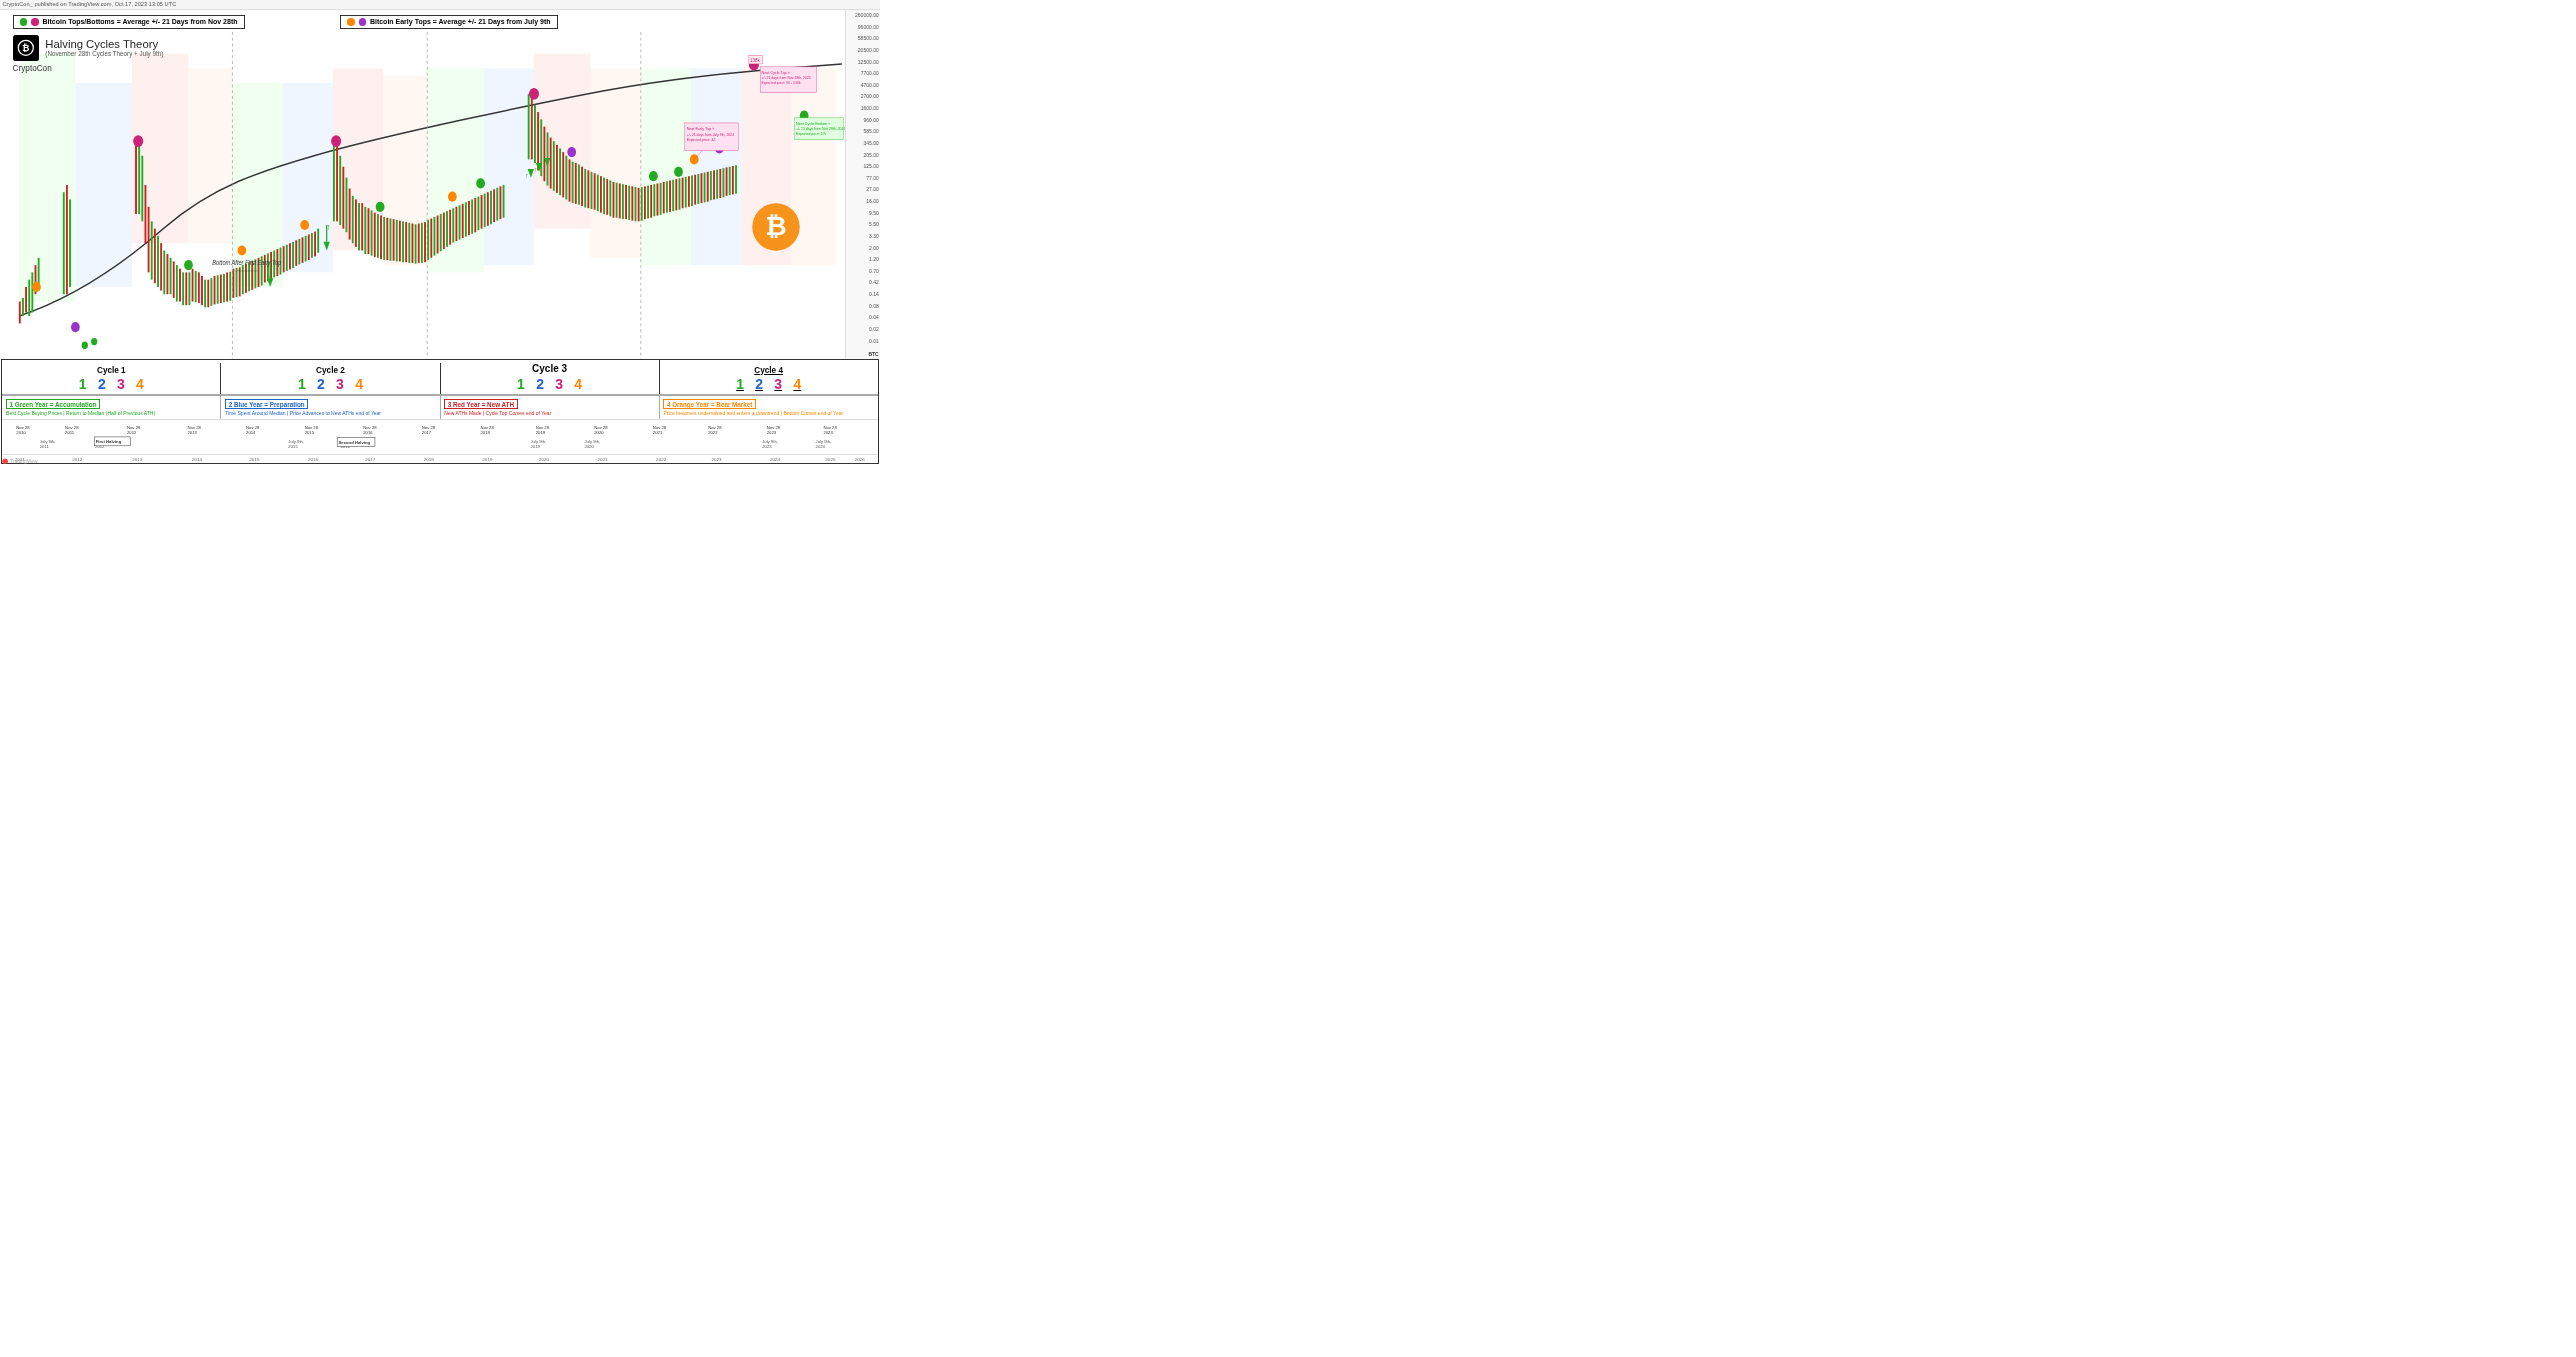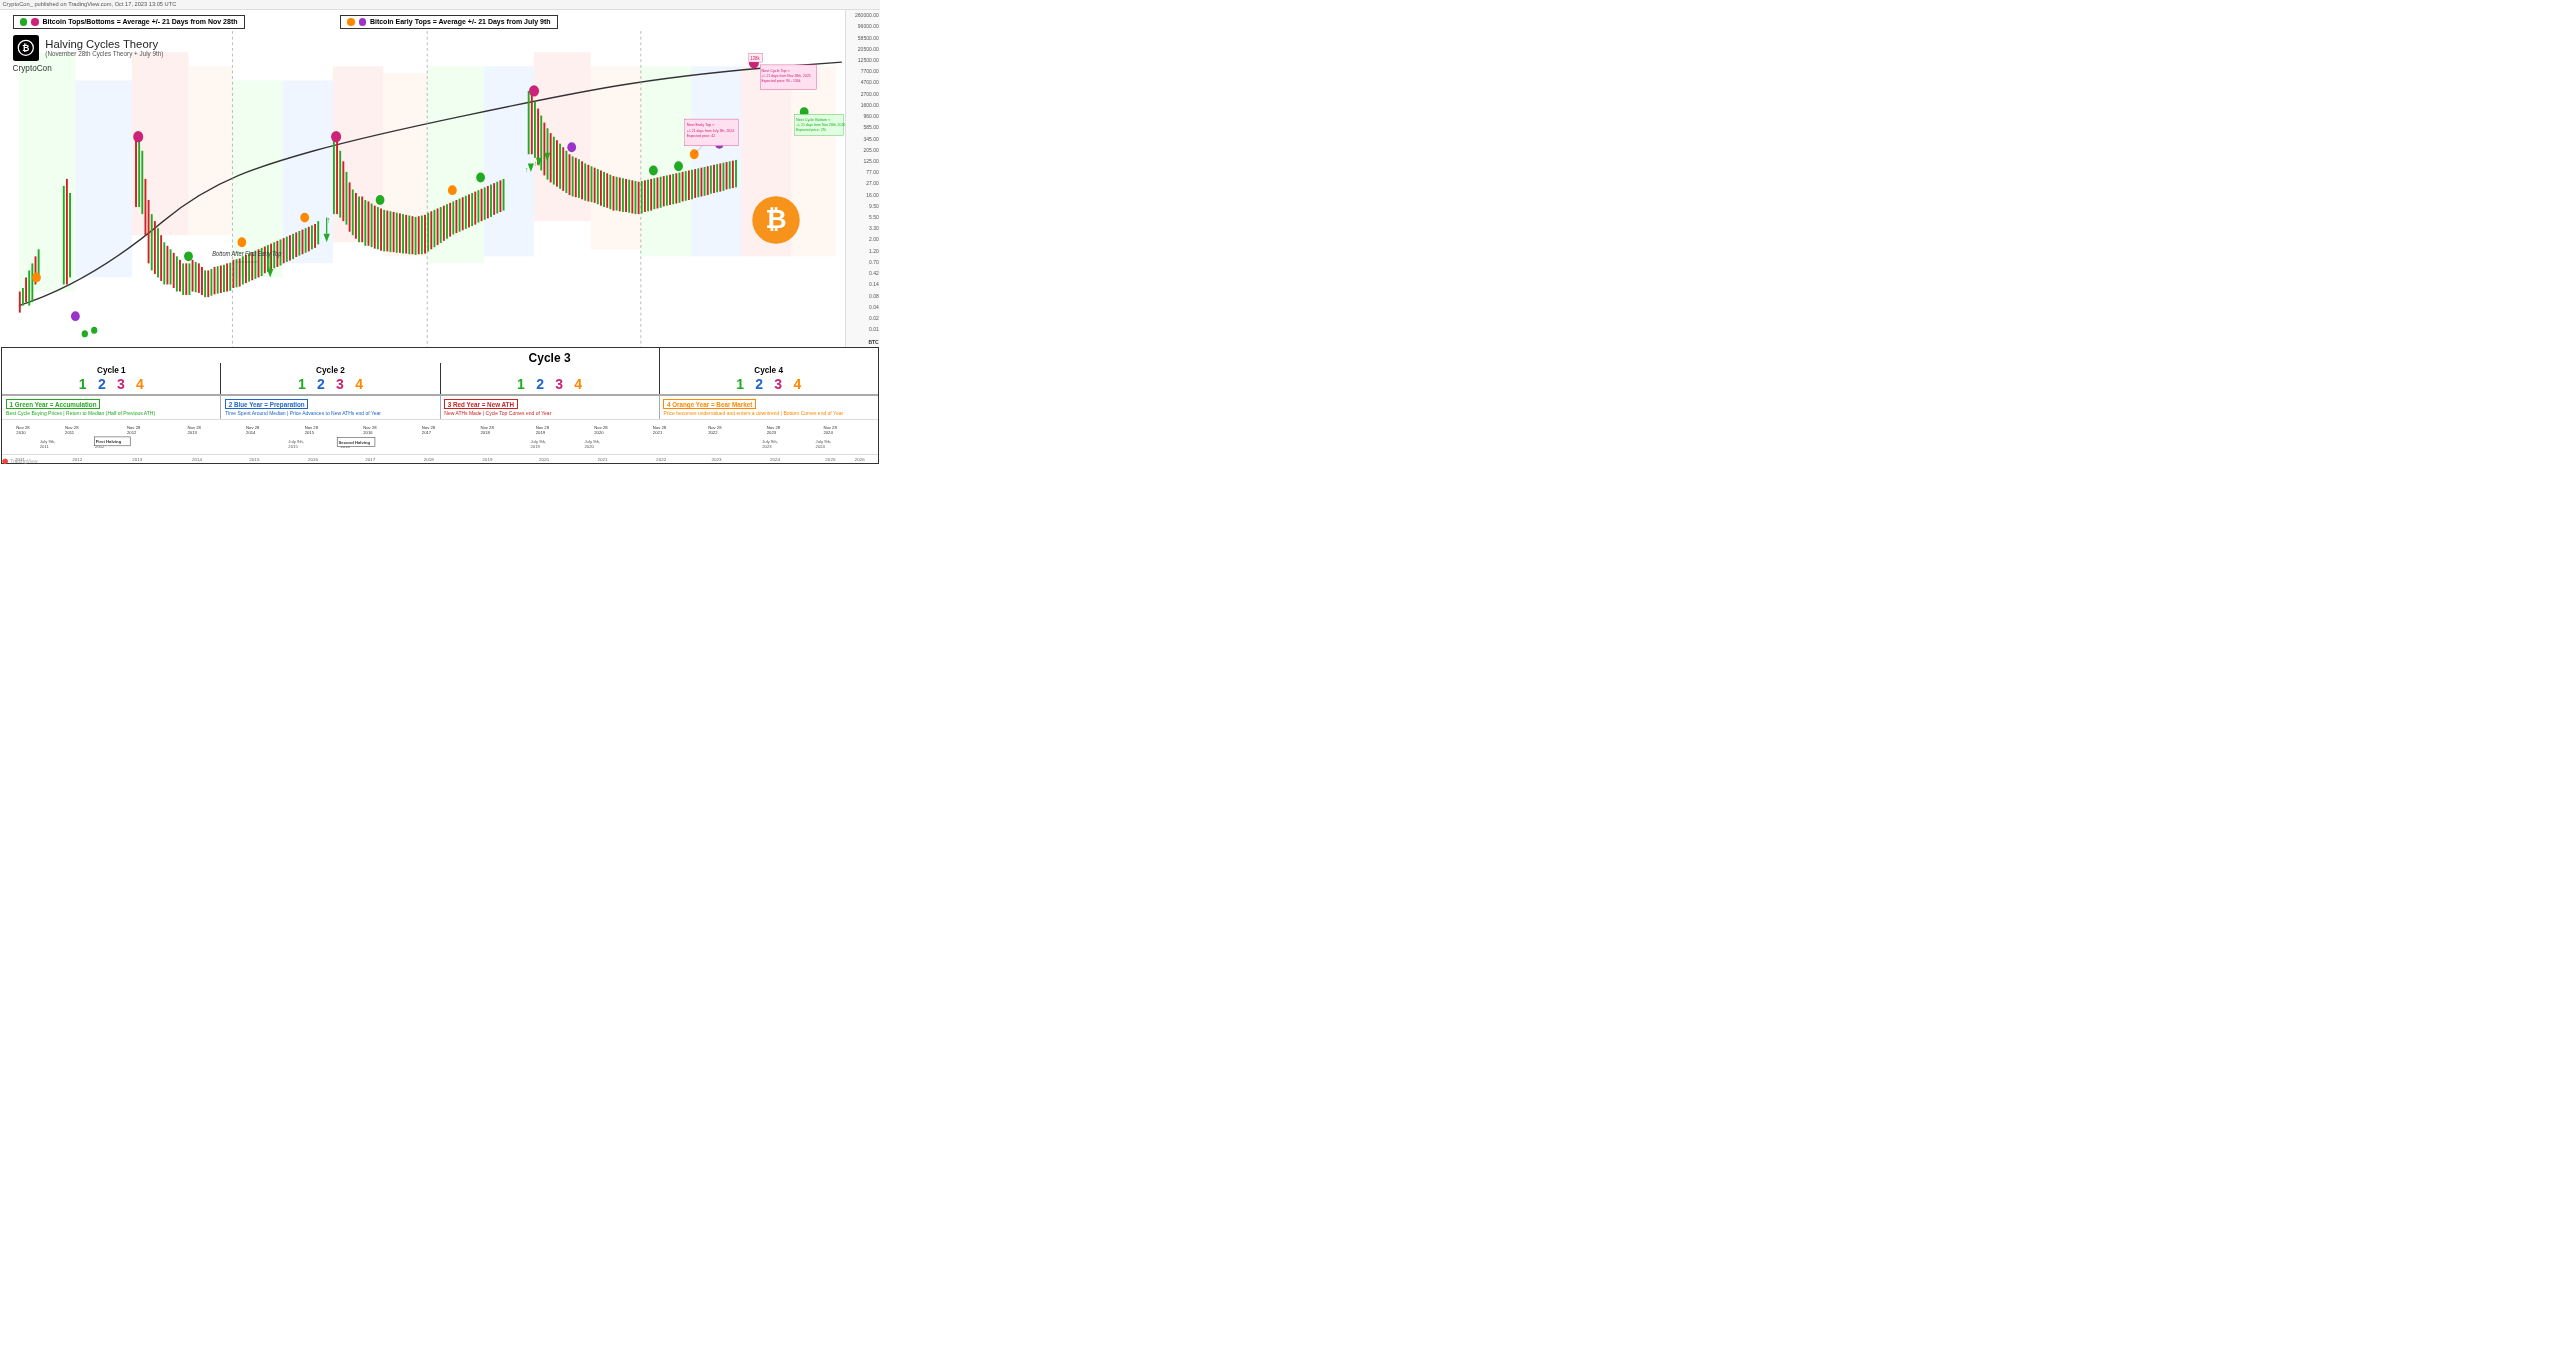--- a/index.html
+++ b/index.html
@@ -606,30 +606,30 @@
         <div style="font-size:8.2px;font-weight:bold;text-align:center;margin-bottom:1.3px;">Cycle 2</div>
         <div style="display:flex;gap:11.3px;justify-content:center;">
           <span style="font-size:14px;font-weight:bold;color:#22aa22;">1</span>
           <span style="font-size:14px;font-weight:bold;color:#2266cc;">2</span>
           <span style="font-size:14px;font-weight:bold;color:#cc2277;">3</span>
           <span style="font-size:14px;font-weight:bold;color:#ff8800;">4</span>
         </div>
       </div>
 
       <div style="flex:1;border-right:1.3px solid #333;padding:2.5px 5px;">
-        <div style="font-size:12px;font-weight:bold;text-align:center;margin-bottom:11px;">Cycle 3</div>
+        <div style="font-size:10px;font-weight:bold;text-align:center;margin-bottom:2px;">Cycle 3</div>
         <div style="display:flex;gap:11.3px;justify-content:center;">
           <span style="font-size:14px;font-weight:bold;color:#22aa22;">1</span>
           <span style="font-size:14px;font-weight:bold;color:#2266cc;">2</span>
           <span style="font-size:14px;font-weight:bold;color:#cc2277;">3</span>
           <span style="font-size:14px;font-weight:bold;color:#ff8800;">4</span>
         </div>
       </div>
 
-      <div style="flex:1;padding:2.5px 5px;">
+      <div style="flex:1;padding:2.5px 5px;text-decoration:underline;">
         <div style="font-size:8.2px;font-weight:bold;text-align:center;margin-bottom:1.3px;">Cycle 4</div>
         <div style="display:flex;gap:11.3px;justify-content:center;">
           <span style="font-size:14px;font-weight:bold;color:#22aa22;">1</span>
           <span style="font-size:14px;font-weight:bold;color:#2266cc;">2</span>
           <span style="font-size:14px;font-weight:bold;color:#cc2277;">3</span>
           <span style="font-size:14px;font-weight:bold;color:#ff8800;">4</span>
         </div>
       </div>
     </div>
 

